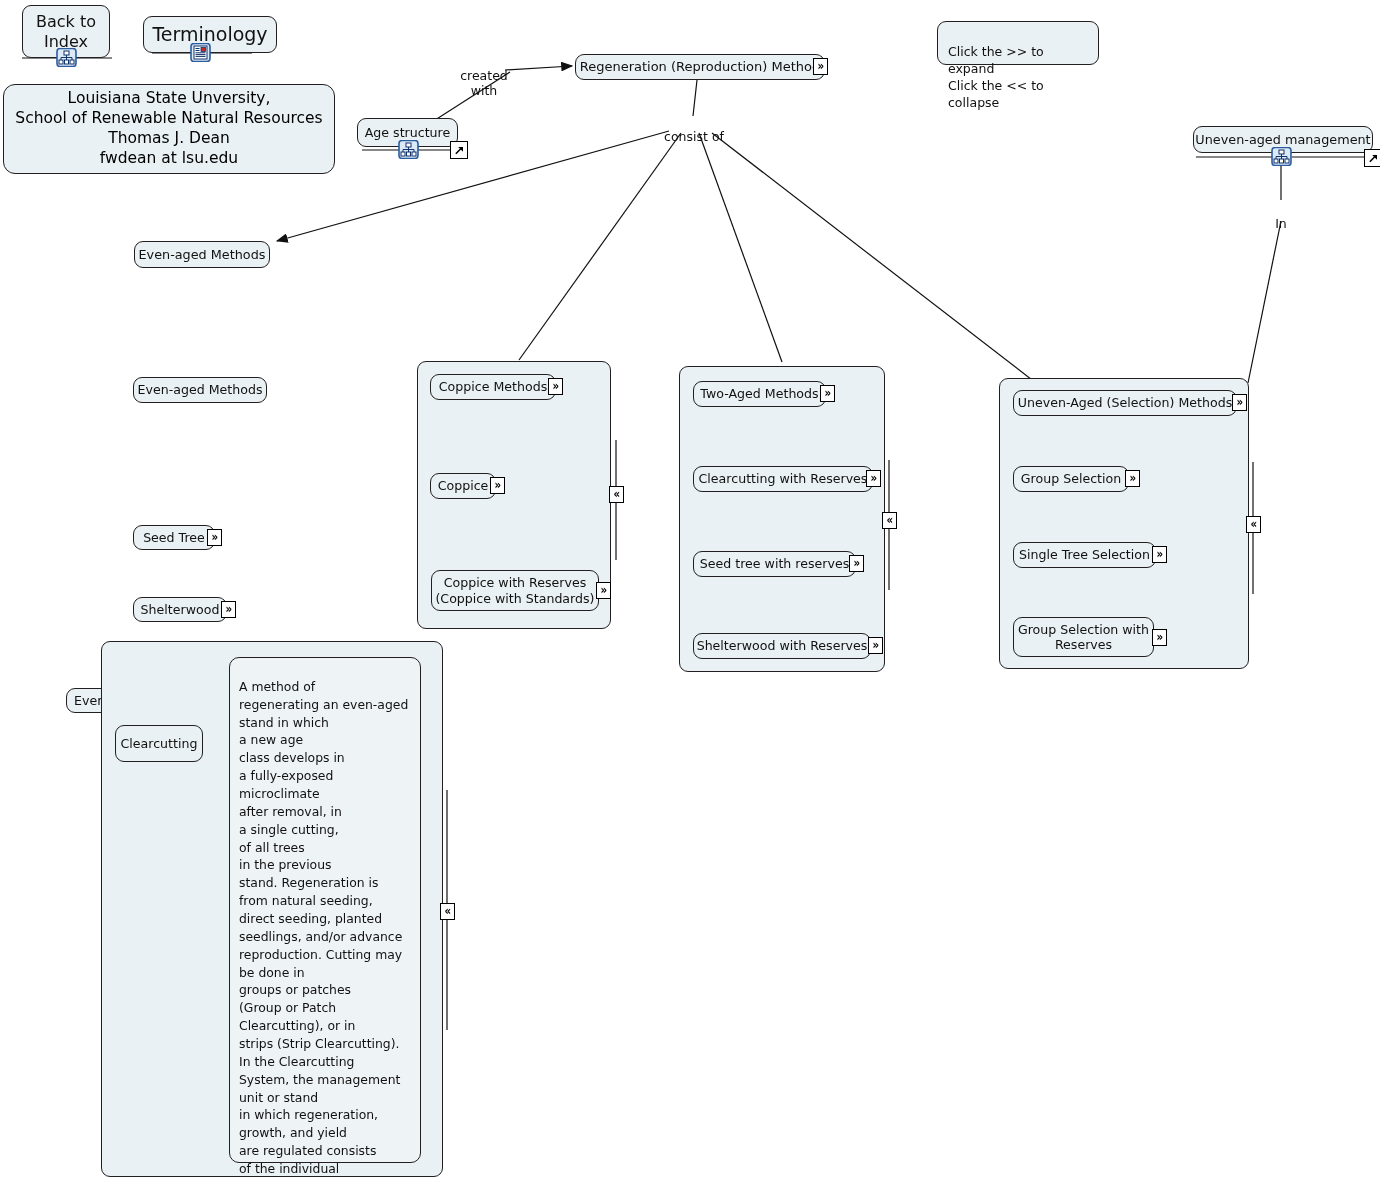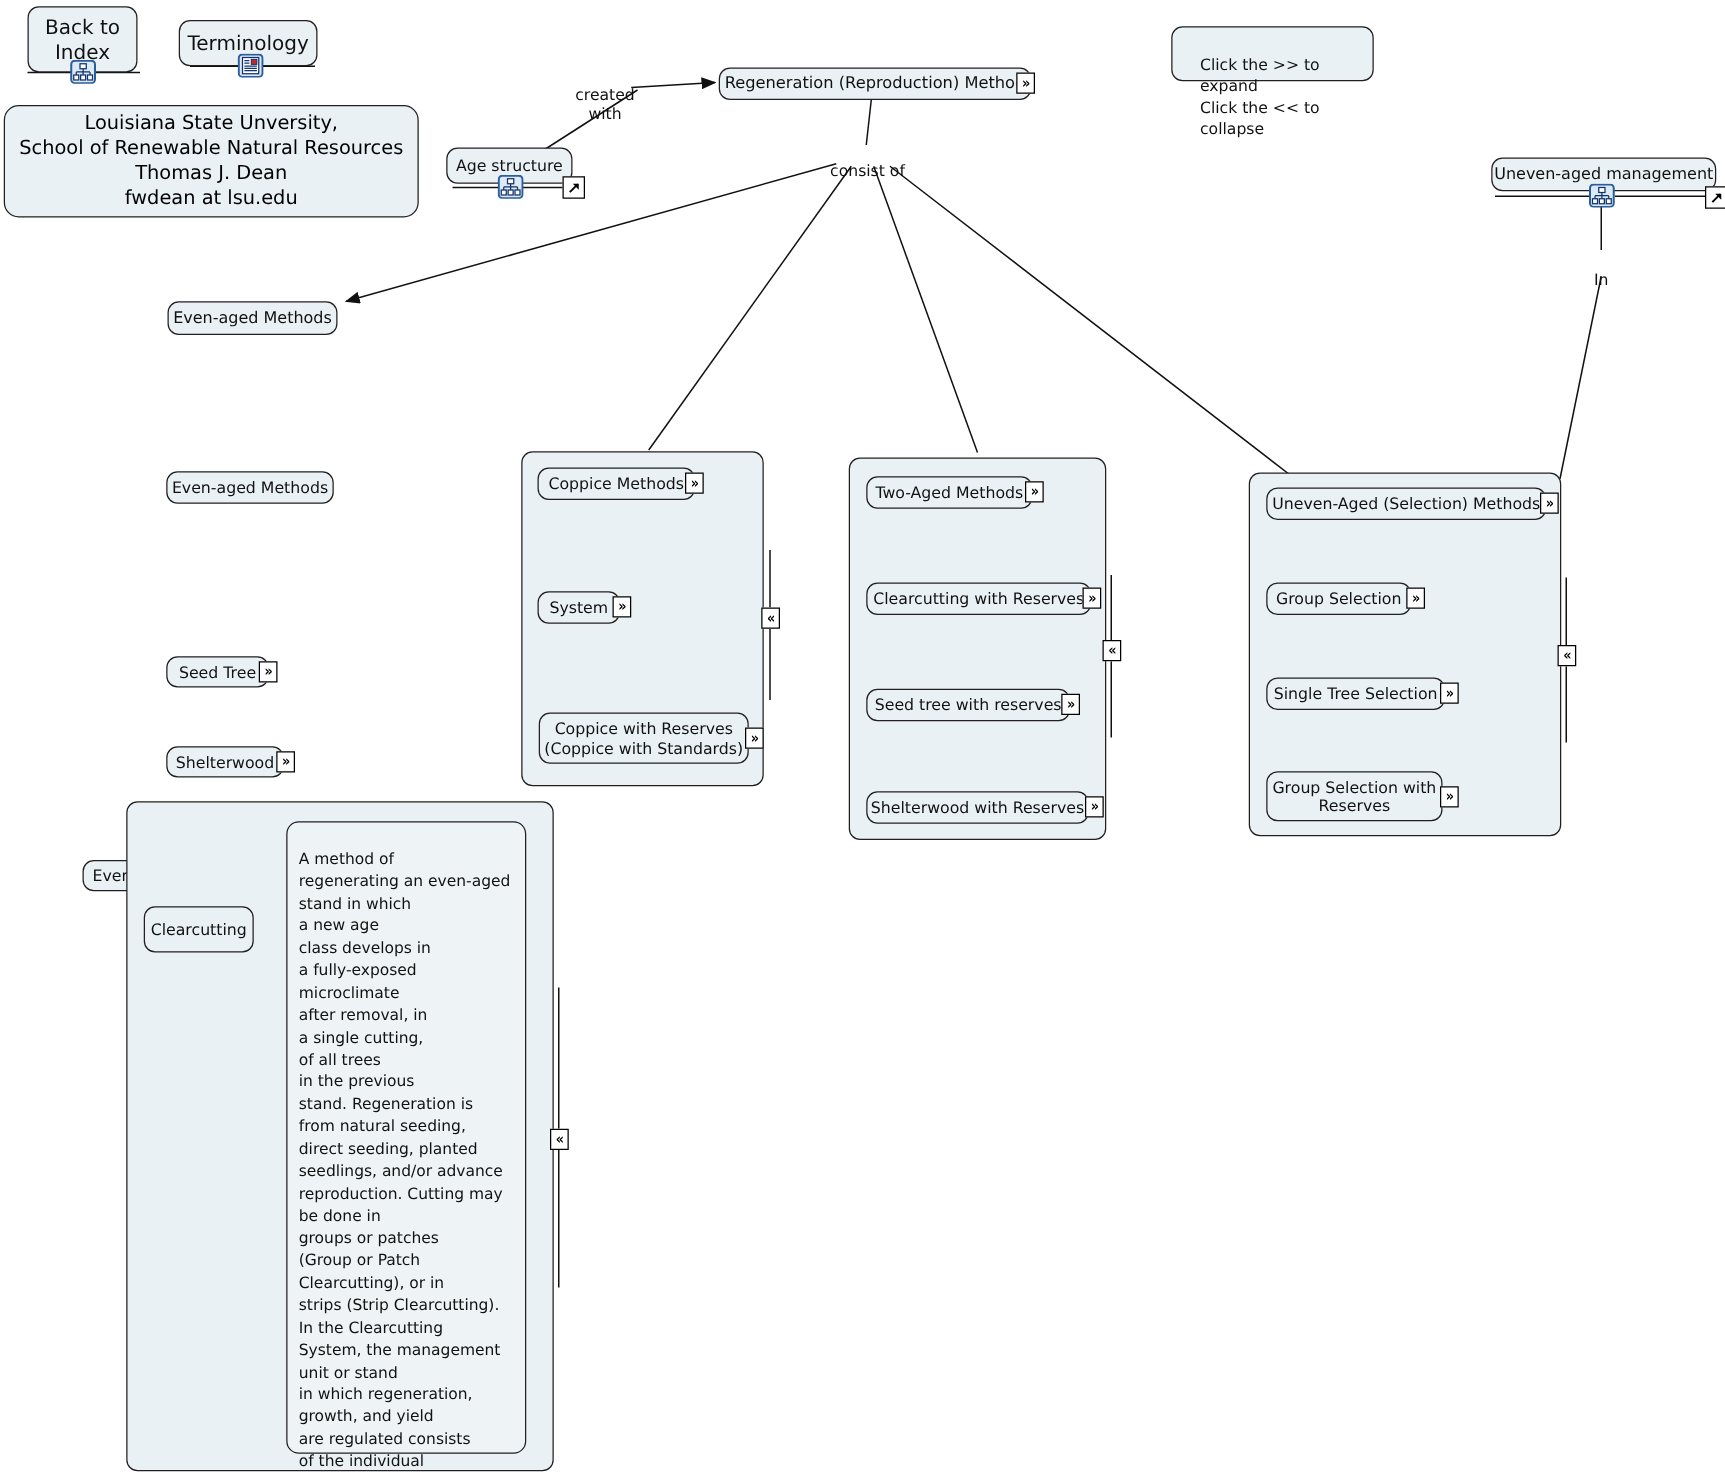--- a/index.html
+++ b/index.html
@@ -42,21 +42,21 @@
     border:1.2px solid #231f20;
     border-radius:12px;
     display:flex;align-items:center;justify-content:center;
     text-align:center;line-height:1.28;
   }
 
   
   .hintbox{
     position:absolute;box-sizing:border-box;
     background:#eaf1f4;border:1.2px solid #231f20;border-radius:9px;
-    padding:5px 22px;font-size:12.5px;line-height:1.35;color:#111;
+    padding:5px 10px;font-size:12.5px;line-height:1.35;color:#111;
     white-space:pre-line;
   }
 
   
   .note{
     position:absolute;box-sizing:border-box;
     background:#eef3f5;border:1.2px solid #231f20;border-radius:10px;
     padding:2px 9px;font-size:12.4px;line-height:1.44;color:#111;
     white-space:pre-line;text-align:left;
   }
@@ -163,21 +163,21 @@
     <svg viewBox="0 0 21 19">
       <rect x="1" y="0.5" width="19" height="18" rx="3" fill="#dce9f7" stroke="#2a5d9e" stroke-width="1.6"></rect>
       <rect x="8" y="3" width="5" height="4" fill="#fff" stroke="#11326b" stroke-width="1"></rect>
       <path d="M10.5,7 L10.5,9.5 M5,9.5 L16,9.5 M5,9.5 L5,12 M10.5,9.5 L10.5,12 M16,9.5 L16,12" stroke="#11326b" stroke-width="1" fill="none"></path>
       <rect x="3" y="12" width="4" height="4" fill="#fff" stroke="#11326b" stroke-width="1"></rect>
       <rect x="8.5" y="12" width="4" height="4" fill="#fff" stroke="#11326b" stroke-width="1"></rect>
       <rect x="14" y="12" width="4" height="4" fill="#fff" stroke="#11326b" stroke-width="1"></rect>
     </svg>
   </div>
 
-  <div class="node" style="left:143px;top:16px;width:111px;height:37px;font-size:16px;">
+  <div class="node" style="left:143px;top:16px;width:134px;height:37px;font-size:19px;">
     <span>Terminology</span>
   </div>
   <div class="ricon" style="left:190px;top:43px;">
     <svg viewBox="0 0 21 19">
       <rect x="1" y="0.5" width="19" height="18" rx="3" fill="#dce9f7" stroke="#2a5d9e" stroke-width="1.6"></rect>
       <rect x="4" y="3" width="13" height="13" fill="#fff" stroke="#11326b" stroke-width="1"></rect>
       <rect x="11" y="4.5" width="4.5" height="4" fill="#c62828" stroke="#11326b" stroke-width="0.8"></rect>
       <path d="M5.5,5.5 H9.5 M5.5,7.5 H9.5 M5.5,9.8 H15.5 M5.5,11.6 H15.5 M5.5,13.4 H15.5" stroke="#11326b" stroke-width="1"></path>
     </svg>
   </div>
@@ -281,21 +281,21 @@
   <div class="group" style="left:417px;top:361px;width:194px;height:268px;"></div>
 
   <div class="node" style="left:430px;top:374px;width:126px;height:26px;font-size:12.6px;">
     <span>Coppice Methods</span>
   </div>
   <div class="toggle" style="left:548px;top:378px;">
     <span>»</span>
   </div>
 
   <div class="node" style="left:430px;top:473px;width:66px;height:26px;font-size:12.6px;">
-    <span>System</span>
+    <span>Coppice</span>
   </div>
   <div class="toggle" style="left:490px;top:477px;">
     <span>»</span>
   </div>
 
   <div class="node multi" style="left:431px;top:570px;width:168px;height:41px;font-size:12.6px;">
     <span style="white-space:pre-line;">Coppice with Reserves
 (Coppice with Standards)</span>
   </div>
   <div class="toggle" style="left:596px;top:582px;">

